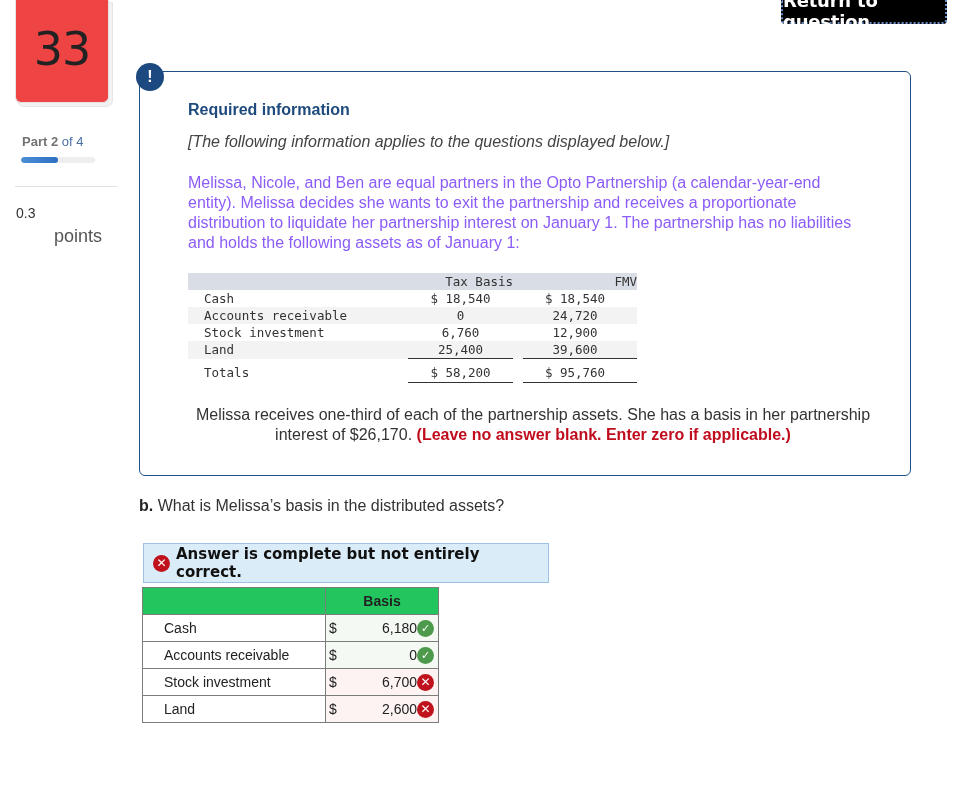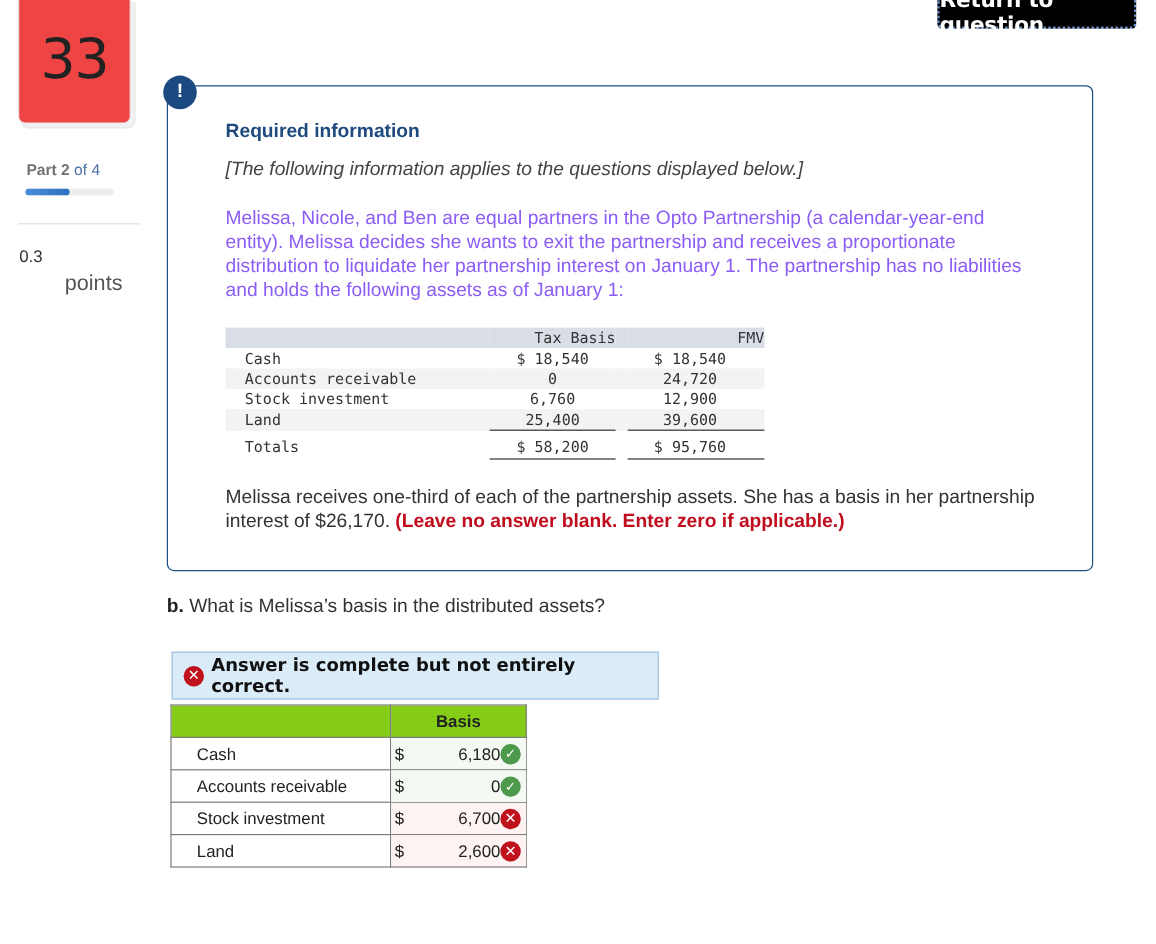--- a/index.html
+++ b/index.html
@@ -55,21 +55,21 @@
   .asset-table td.name { width: 220px; padding-left: 16px; }
   .asset-table td.num { text-align: center; padding-right: 0; }
   .asset-table td.tb { width: 105px; }
   .asset-table td.gap { width: 10px; }
   .asset-table td.fmv { width: 114px; padding-right: 10px; }
   .asset-table td.ctr { text-align: right; }
   .asset-table tr.land td.tbc, .asset-table tr.land td.fmvc { border-bottom: 1px solid #333; }
   .asset-table tr.totals td { padding-top: 4px; height: 24px; }
   .asset-table tr.totals td.tbc, .asset-table tr.totals td.fmvc { border-bottom: 1px solid #333; }
 
-  .req-foot { position: absolute; left: 188px; top: 405px; width: 690px; font-size: 16px; line-height: 20px; color: #333; }
+  .req-foot { position: absolute; left: 188px; top: 405px; width: 690px; font-size: 16px; line-height: 20px; color: #333; text-align: center; }
   .req-foot .red { color: #c00d1e; font-weight: bold; }
 
   .qb { position: absolute; left: 139px; top: 497px; font-size: 16px; color: #333; }
   .qb b { color: #222; }
 
   .ans-banner {
     position: absolute; left: 143px; top: 543px; width: 406px; height: 40px;
     background: #dbecf9; border: 1px solid #9cc2e4;
     display: flex; align-items: center; padding-left: 9px;
     font-family: "DejaVu Sans", sans-serif; font-weight: bold; font-size: 15px; color: #111;
@@ -84,21 +84,21 @@
     align-items: center; justify-content: center; font-size: 11px; font-weight: bold; flex-shrink: 0;
     font-family: "DejaVu Sans", sans-serif;
   }
   .ans-banner .x-icon { margin-right: 6px; }
 
   .basis-table {
     position: absolute; left: 142px; top: 587px; border-collapse: collapse;
     font-family: "Liberation Sans", sans-serif; font-size: 14px; color: #222;
   }
   .basis-table td, .basis-table th { border: 1px solid #7c7c7c; height: 27px; padding: 0; }
-  .basis-table th { background: #84cc16; font-weight: bold; font-size: 14px; color: #222; }
+  .basis-table th { background: #22c55e; font-weight: bold; font-size: 14px; color: #222; }
   .basis-table td.lbl { width: 183px; padding-left: 21px; }
   .basis-table td.val { width: 113px; position: relative; }
   .basis-table tr.ok td.val { background: #f5f9f3; }
   .basis-table tr.bad td.val { background: #fcf3f2; }
   .val-wrap { display: flex; align-items: center; height: 100%; padding-left: 3px; padding-right: 4px; }
   .val-wrap .cur { width: 14px; }
   .val-wrap .amt { flex: 1; text-align: right; padding-right: 0; }
 </style>
 </head>
 <body>

